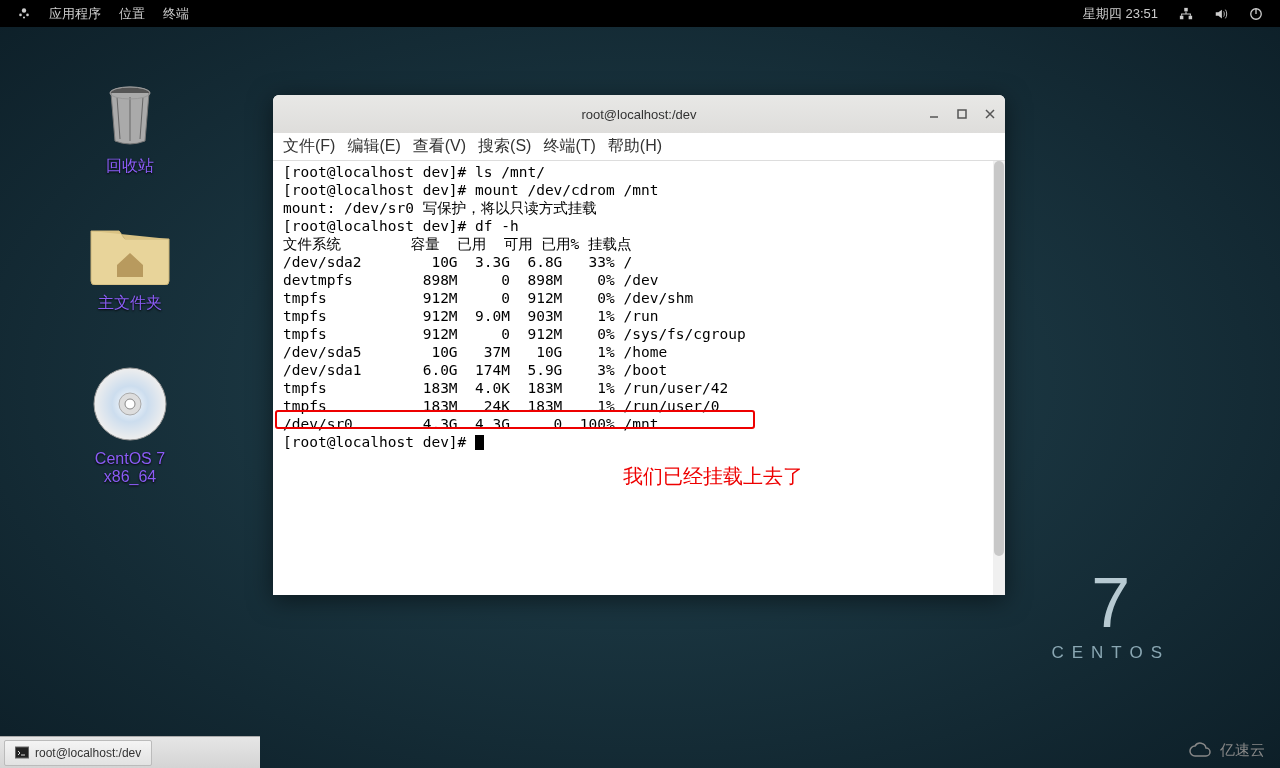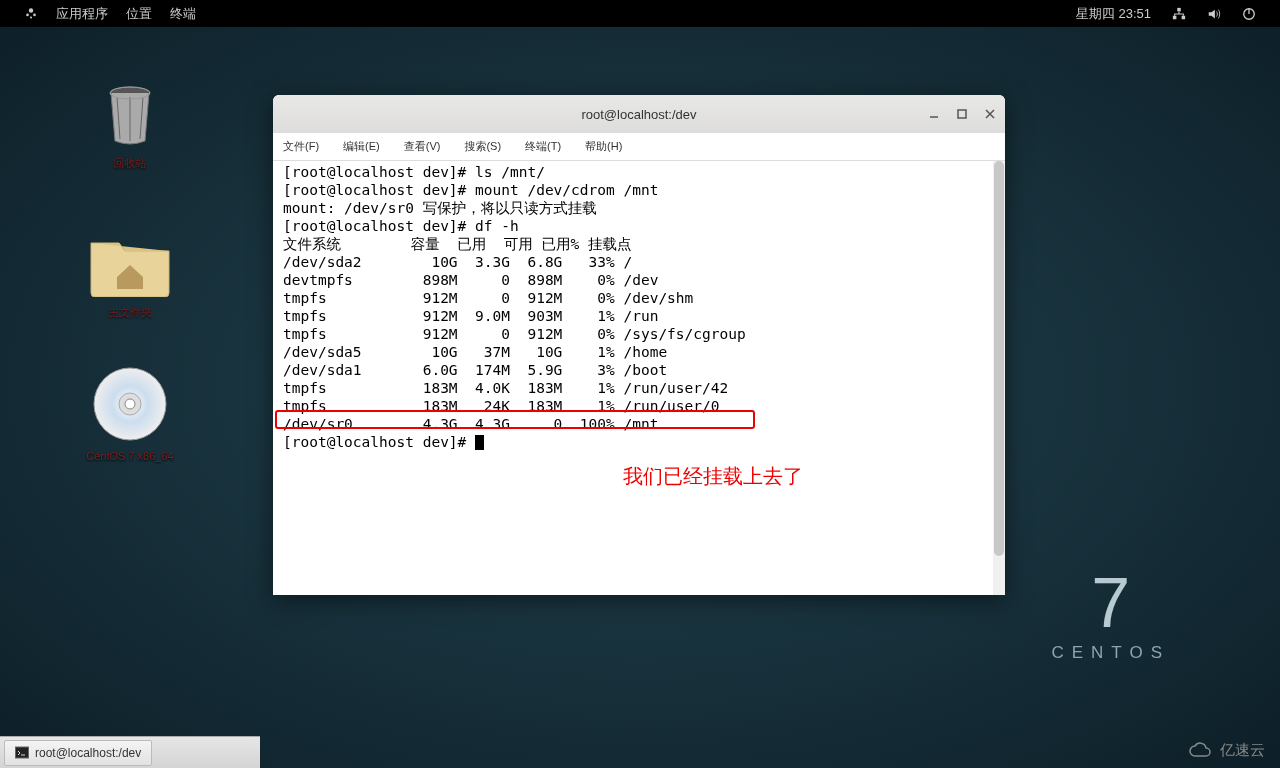--- a/index.html
+++ b/index.html
@@ -3,57 +3,57 @@
 <meta charset="utf-8">
 <style>
 * { margin: 0; padding: 0; box-sizing: border-box; }
 body {
   width: 1280px; height: 768px;
   background: radial-gradient(ellipse at center, #2a4a5a 0%, #1a3540 40%, #0d1f28 100%);
   font-family: sans-serif; overflow: hidden; position: relative;
 }
 .top-bar {
   height: 27px; background: #000; color: #ccc; display: flex;
-  align-items: center; font-size: 13px; padding: 0 24px;
+  align-items: center; font-size: 13px; padding: 0 17px;
 }
 .top-left { display: flex; align-items: center; gap: 18px; }
 .top-left .logo { width: 14px; height: 14px; }
 .top-right { margin-left: auto; display: flex; align-items: center; gap: 21px; }
 .menu-item { cursor: pointer; }
 .tray-icon { width: 14px; height: 14px; fill: #ccc; }
 
-.desktop-icon { position: absolute; width: 120px; text-align: center; color: #7f1d1d; font-size: 11px; cursor: pointer; }
+.desktop-icon { position: absolute; width: 120px; text-align: center; color: #8b5cf6; font-size: 16px; cursor: pointer; }
 .desktop-icon .icon-img { margin: 0 auto 6px; display: flex; align-items: center; justify-content: center; }
 .desktop-icon .label { text-shadow: 0 1px 2px #000; }
 
 .trash { top: 80px; left: 70px; }
 .trash .icon-img { width: 60px; height: 70px; }
-.home { top: 224px; left: 70px; }
+.home { top: 212px; left: 70px; }
 .home .icon-img { width: 90px; height: 75px; }
 .disc { top: 364px; left: 70px; }
 .disc .icon-img { width: 80px; height: 80px; }
 
 .terminal-window {
   position: absolute; top: 95px; left: 273px; width: 732px; height: 500px;
   background: #fff; border-radius: 6px 6px 0 0;
   box-shadow: 0 5px 25px rgba(0,0,0,0.5);
 }
 .titlebar {
   height: 38px; background: linear-gradient(#e8e8e6,#dedddb);
   border-radius: 6px 6px 0 0; display: flex; align-items: center;
   justify-content: center; position: relative; font-size: 13px; color: #333;
 }
 .win-controls { position: absolute; right: 8px; display: flex; gap: 14px; }
 .win-btn { width: 14px; height: 14px; cursor: pointer; display:flex;align-items:center;justify-content:center; }
 .win-btn svg { width: 12px; height: 12px; stroke: #555; stroke-width: 1.5; fill: none; }
 
 .menubar {
   height: 28px; background: #fff; border-bottom: 1px solid #ddd;
-  display: flex; align-items: center; gap: 24px; padding: 0 10px;
-  font-size: 11px; color: #333;
+  display: flex; align-items: center; gap: 12px; padding: 0 10px;
+  font-size: 16px; color: #333;
 }
 .menubar span { cursor: pointer; }
 
 .term-body {
   position: relative;
   padding: 2px 10px; font-family: "DejaVu Sans Mono","Courier New",monospace;
   font-size: 14.5px; line-height: 18px; color: #000; background: #fff;
   height: calc(100% - 66px); overflow: hidden; white-space: pre;
 }
 .highlight-box {

